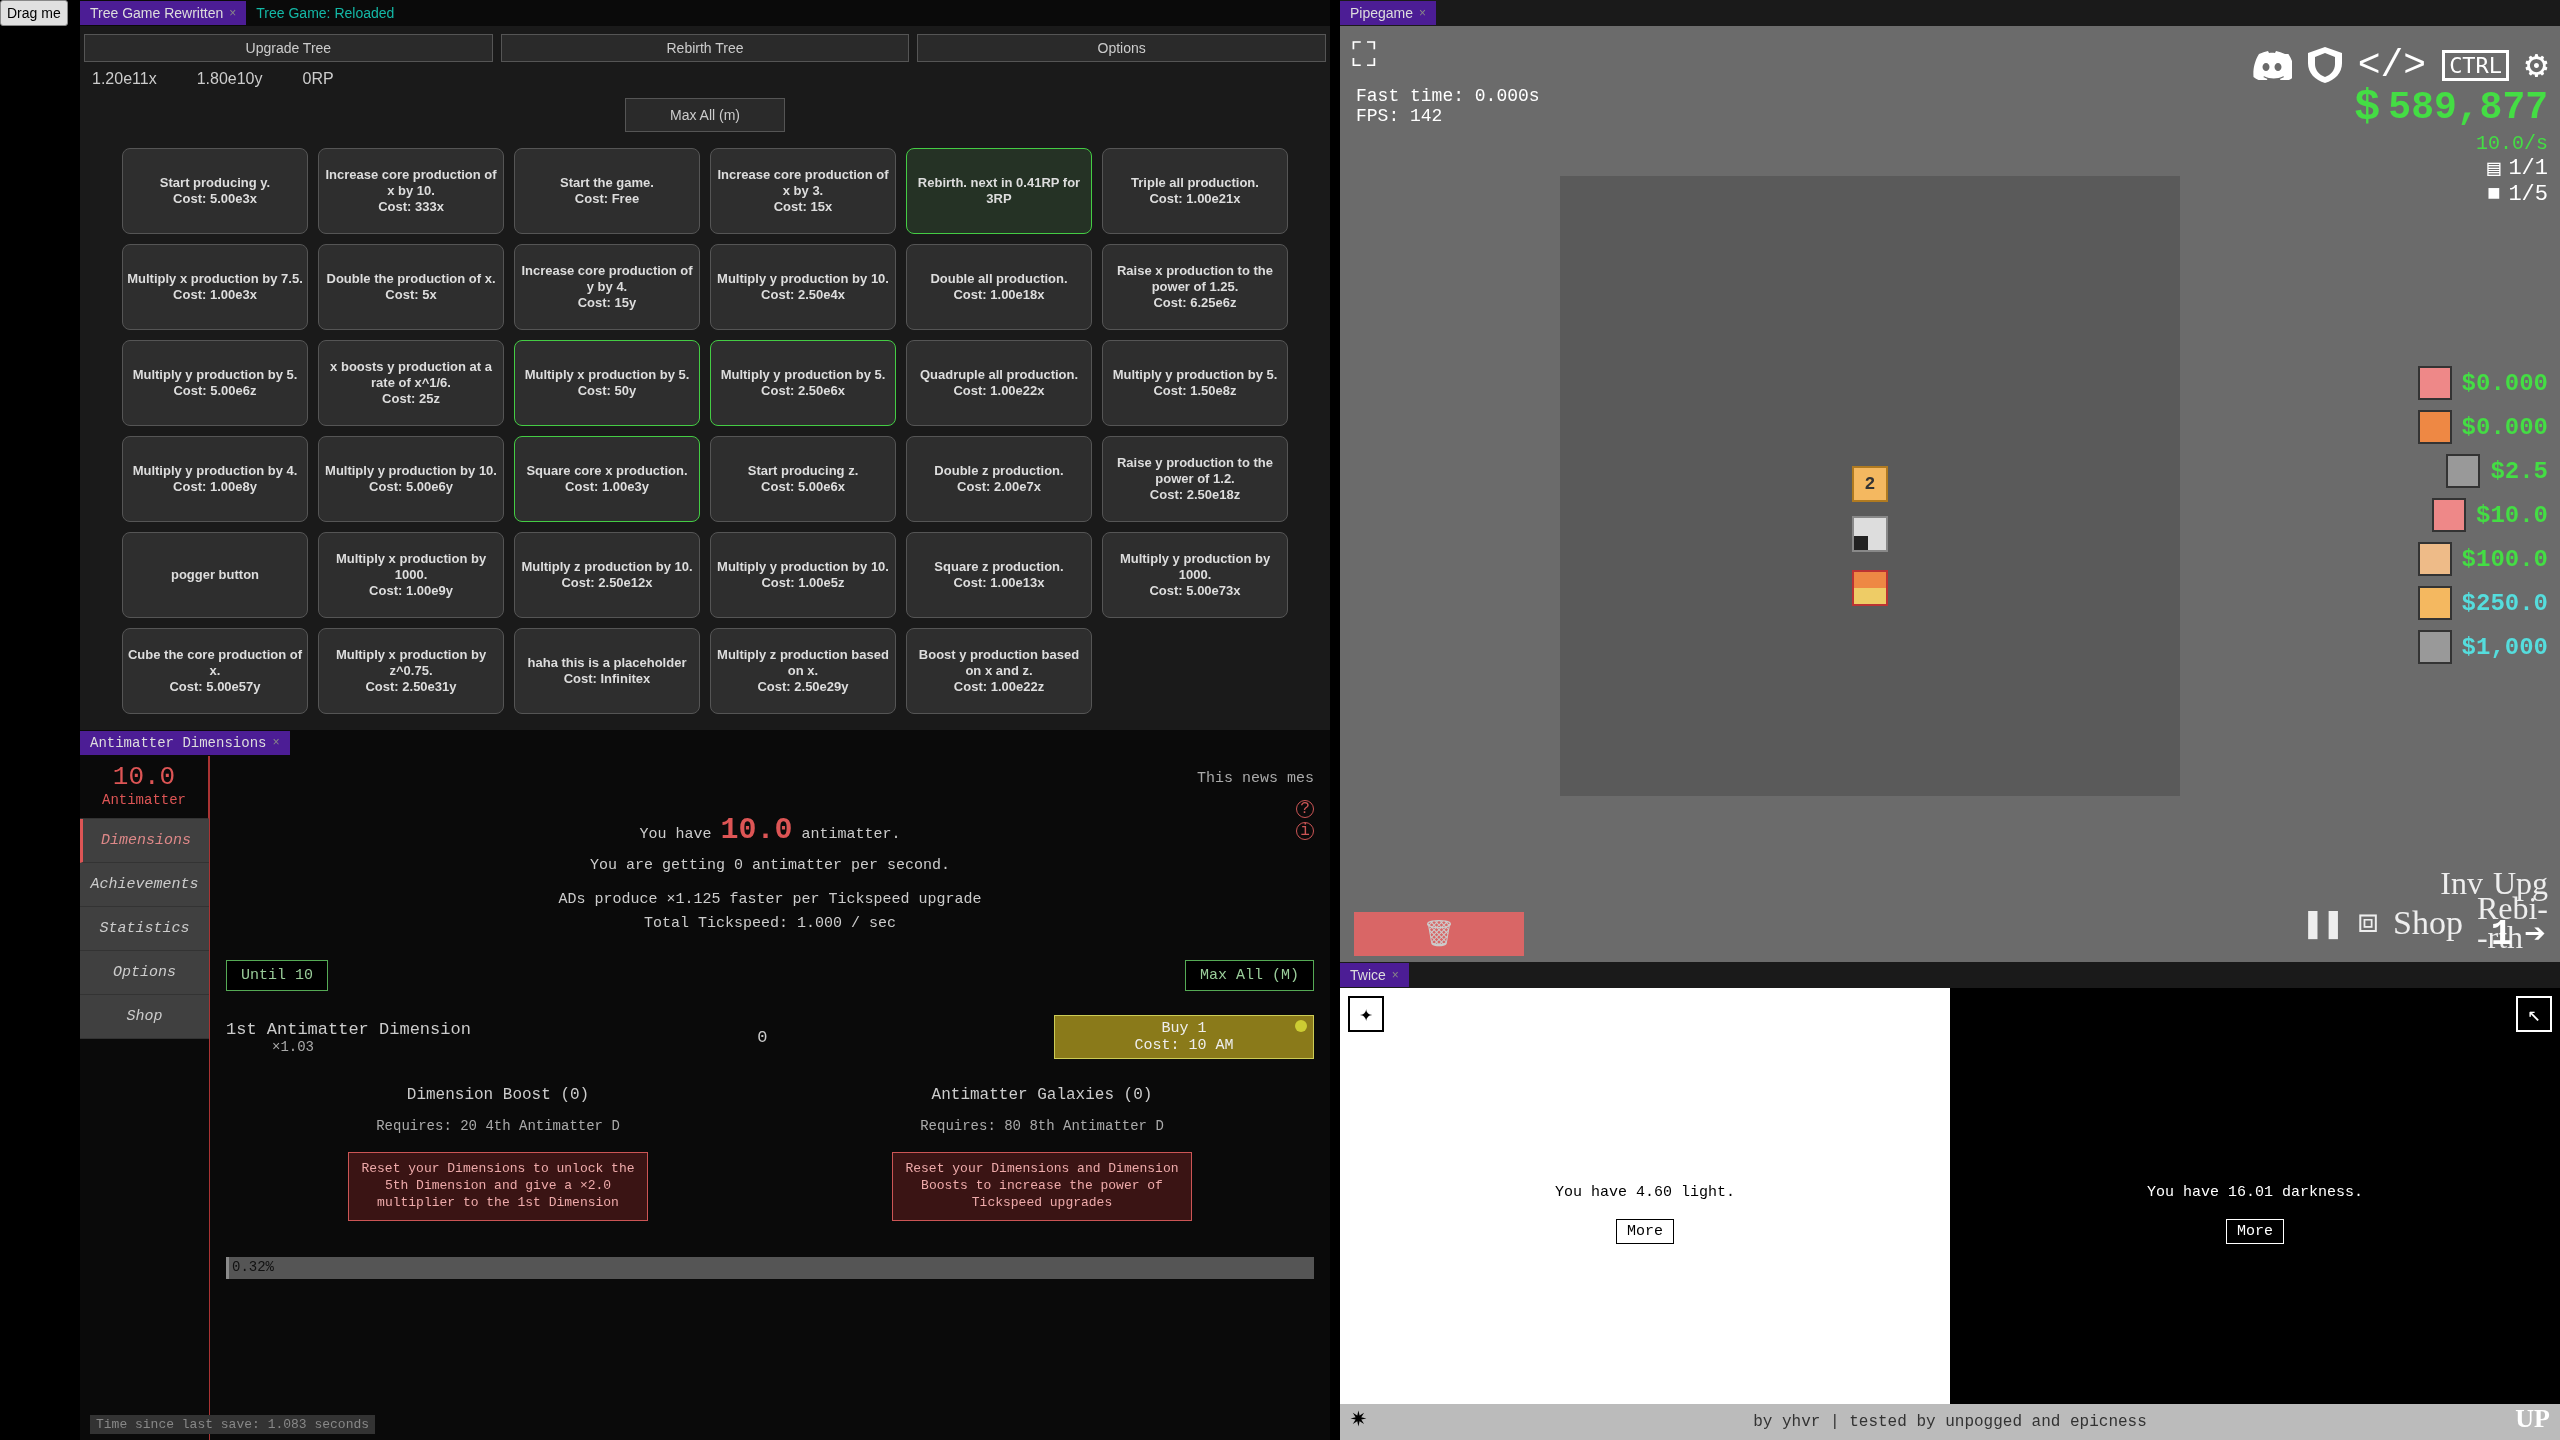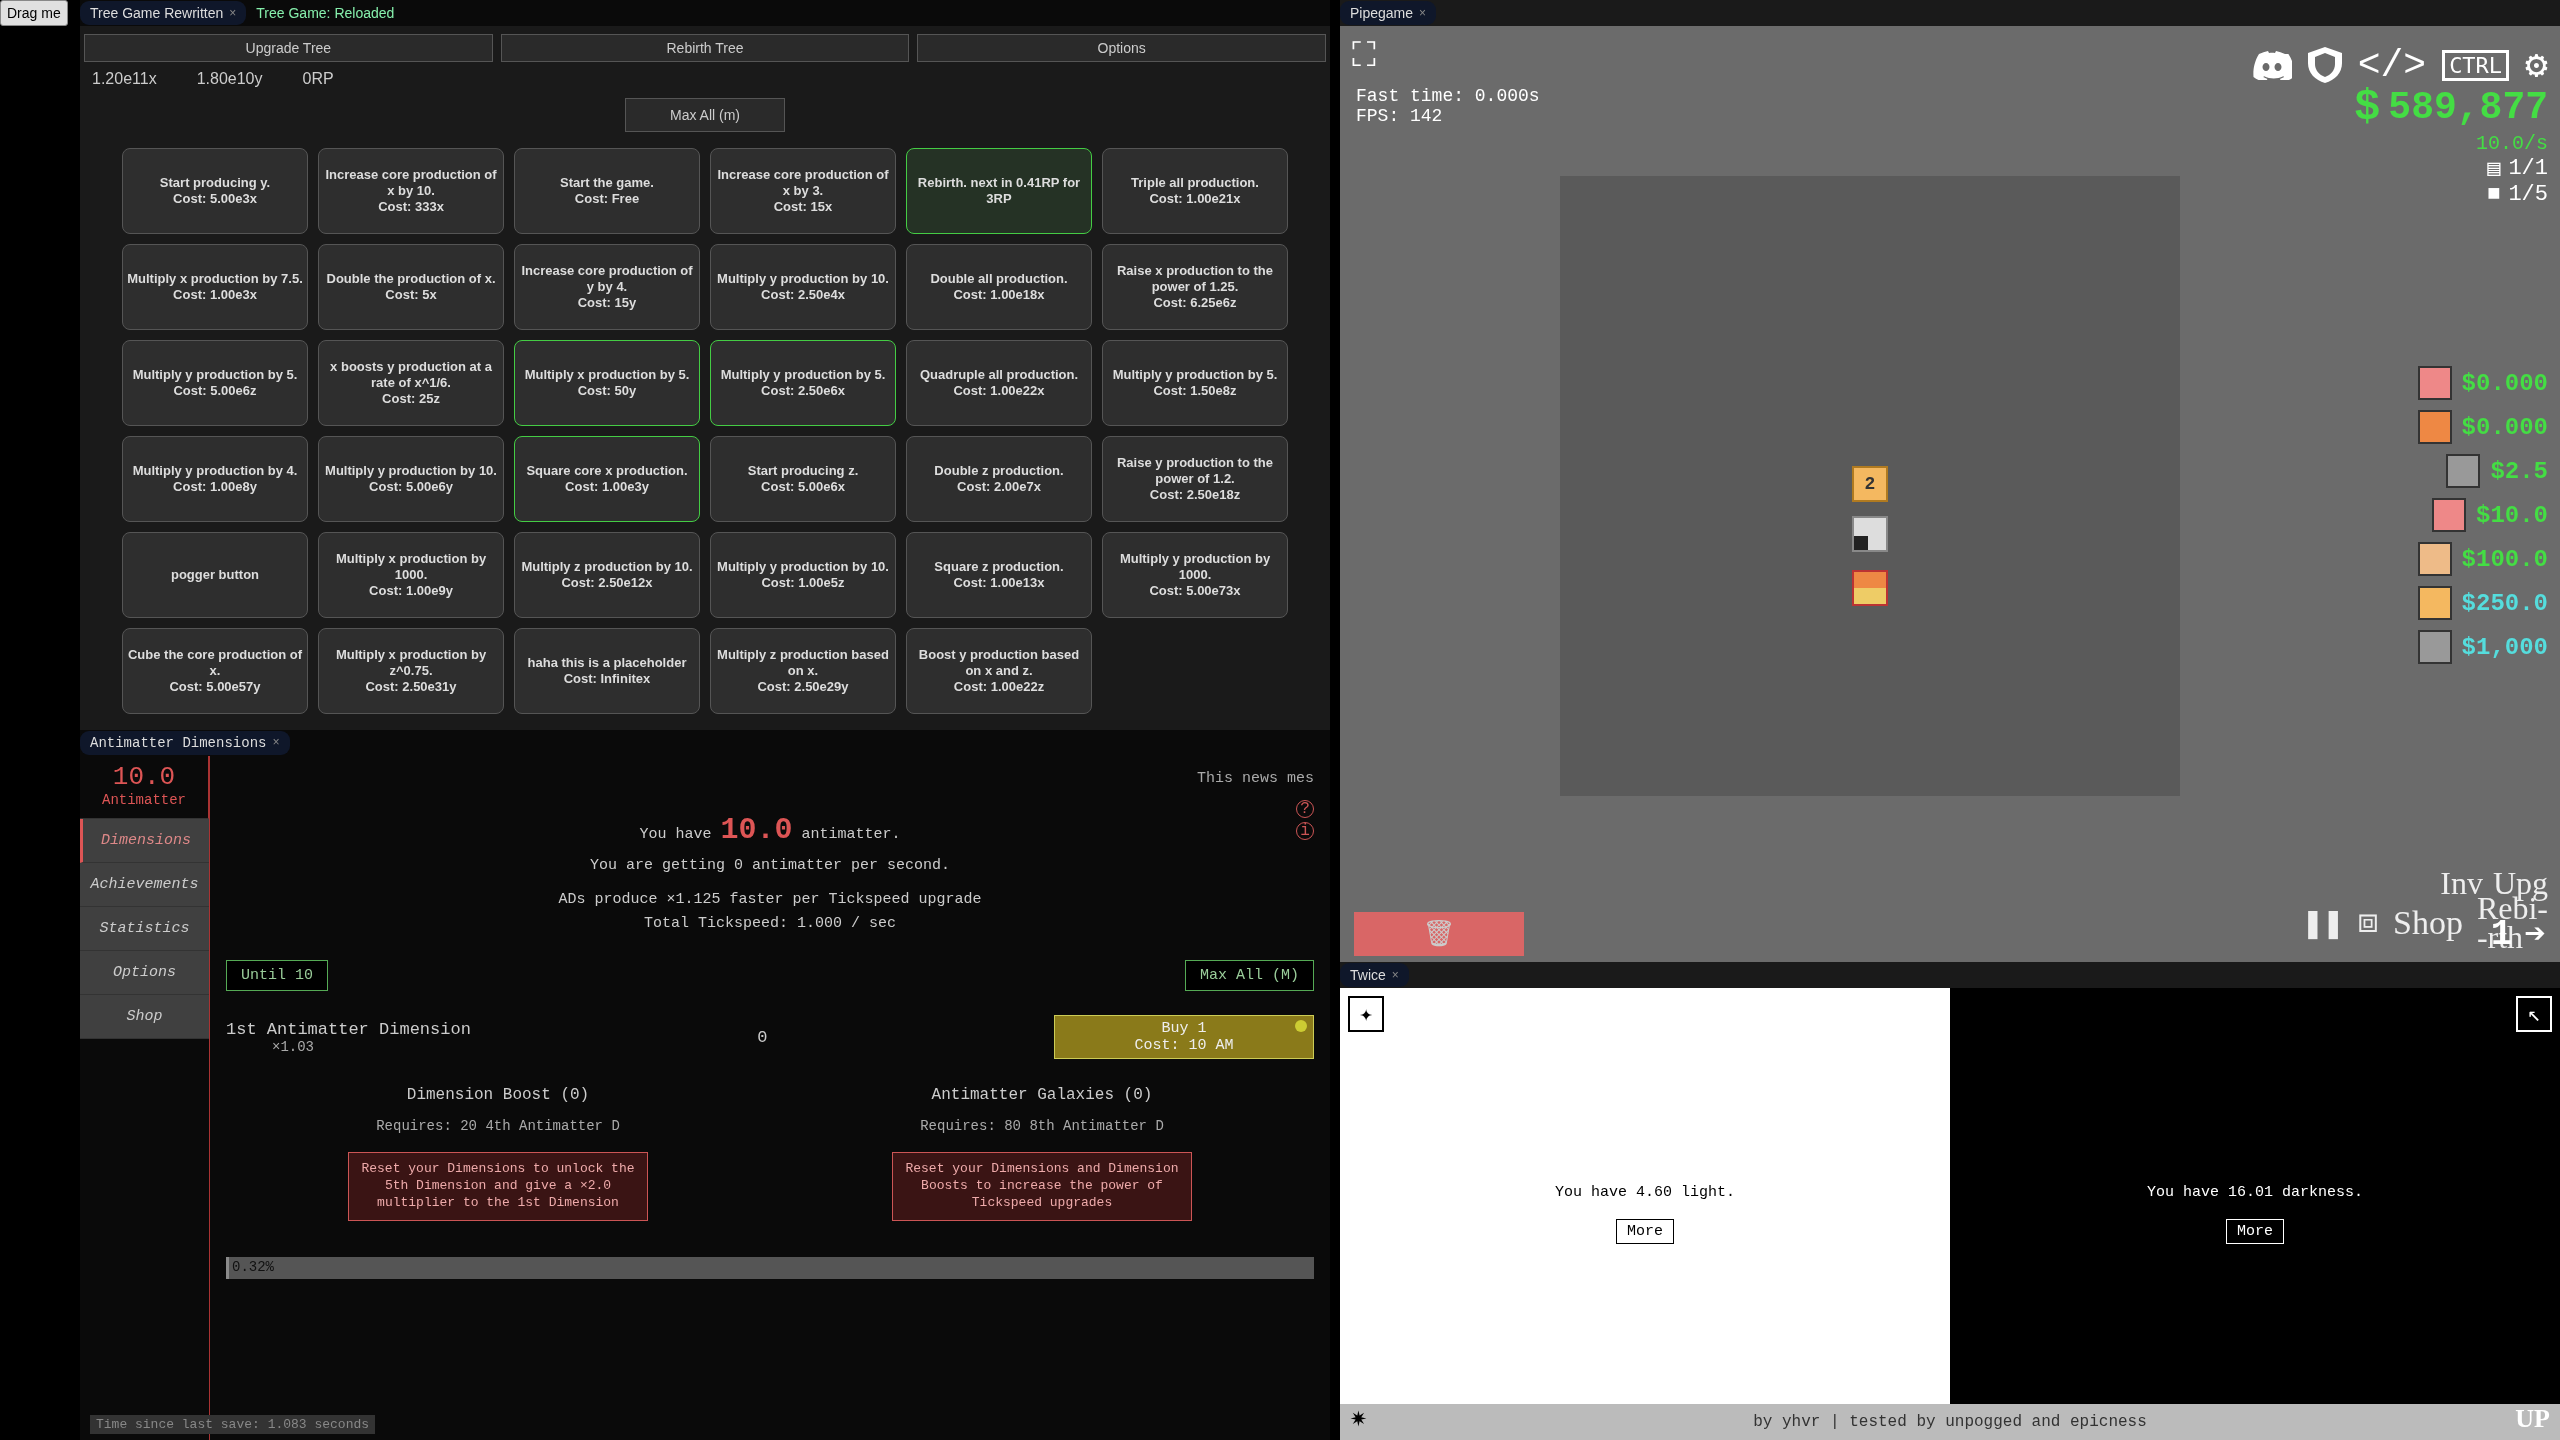--- a/index.html
+++ b/index.html
@@ -4,22 +4,22 @@
 <style>
 * { margin:0; padding:0; box-sizing:border-box; }
 body { background:#000; font-family:Arial,sans-serif; color:#ccc; width:2560px; height:1440px; position:relative; overflow:hidden; }
 
 
 .drag-handle { position:absolute; top:0; left:0; background:#e0e0e0; color:#000; font-size:14px; padding:4px 6px; border:1px solid #888; border-radius:3px; z-index:100; }
 
 
 .panel { position:absolute; background:#1a1a1a; }
 .panel-tabs { background:#0a0a0a; height:26px; display:flex; align-items:center; }
-.panel-tab { font-size:14px; padding:4px 10px; color:#86efac; display:flex; align-items:center; gap:6px; }
-.panel-tab.active { background:#0f172a; color:#ddd;border-radius:9px; }
+.panel-tab { font-size:14px; padding:4px 10px; color:#14b8a6; display:flex; align-items:center; gap:6px; }
+.panel-tab.active { background:#4c1d95; color:#ddd; }
 .tab-close { color:#888; font-size:12px; cursor:pointer; }
 
 
 #tree { top:0; left:80px; width:1250px; height:730px; background:#1a1a1a; }
 .tree-buttons { display:flex; gap:8px; padding:8px 4px 4px 4px; }
 .tree-buttons button { flex:1; background:#2a2a2a; border:1px solid #555; color:#ccc; font-size:14px; height:28px; }
 .tree-stats { display:flex; gap:40px; padding:4px 12px; font-size:16px; }
 .maxall-btn { display:block; margin:6px auto; width:160px; height:34px; background:#2a2a2a; border:1px solid #555; color:#ccc; font-size:14px; }
 .tree-grid { display:grid; grid-template-columns:repeat(6,186px); grid-auto-rows:86px; gap:10px; padding:10px; justify-content:center; }
 .node { background:#2e2e2e; border:1.5px solid #555; border-radius:8px; display:flex; flex-direction:column; align-items:center; justify-content:center; text-align:center; font-size:13px; font-weight:bold; color:#ddd; padding:4px; line-height:1.25; position:relative; }

